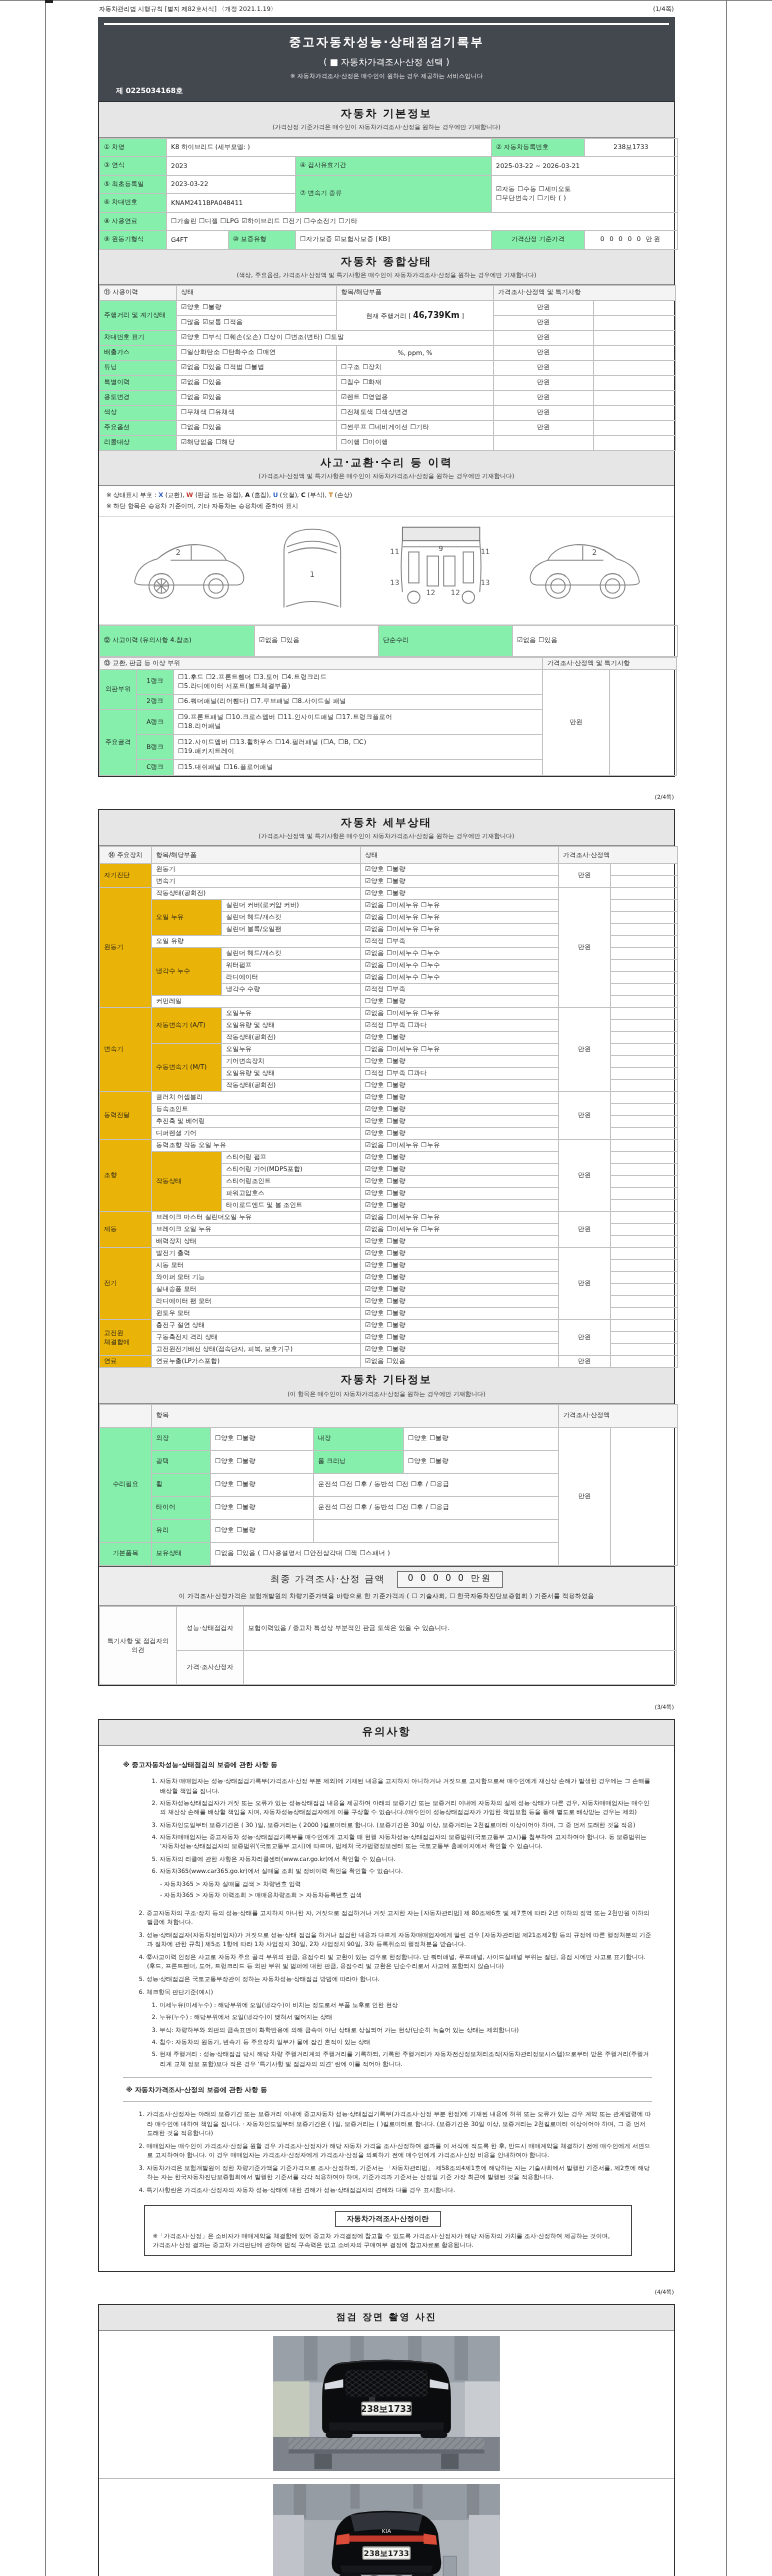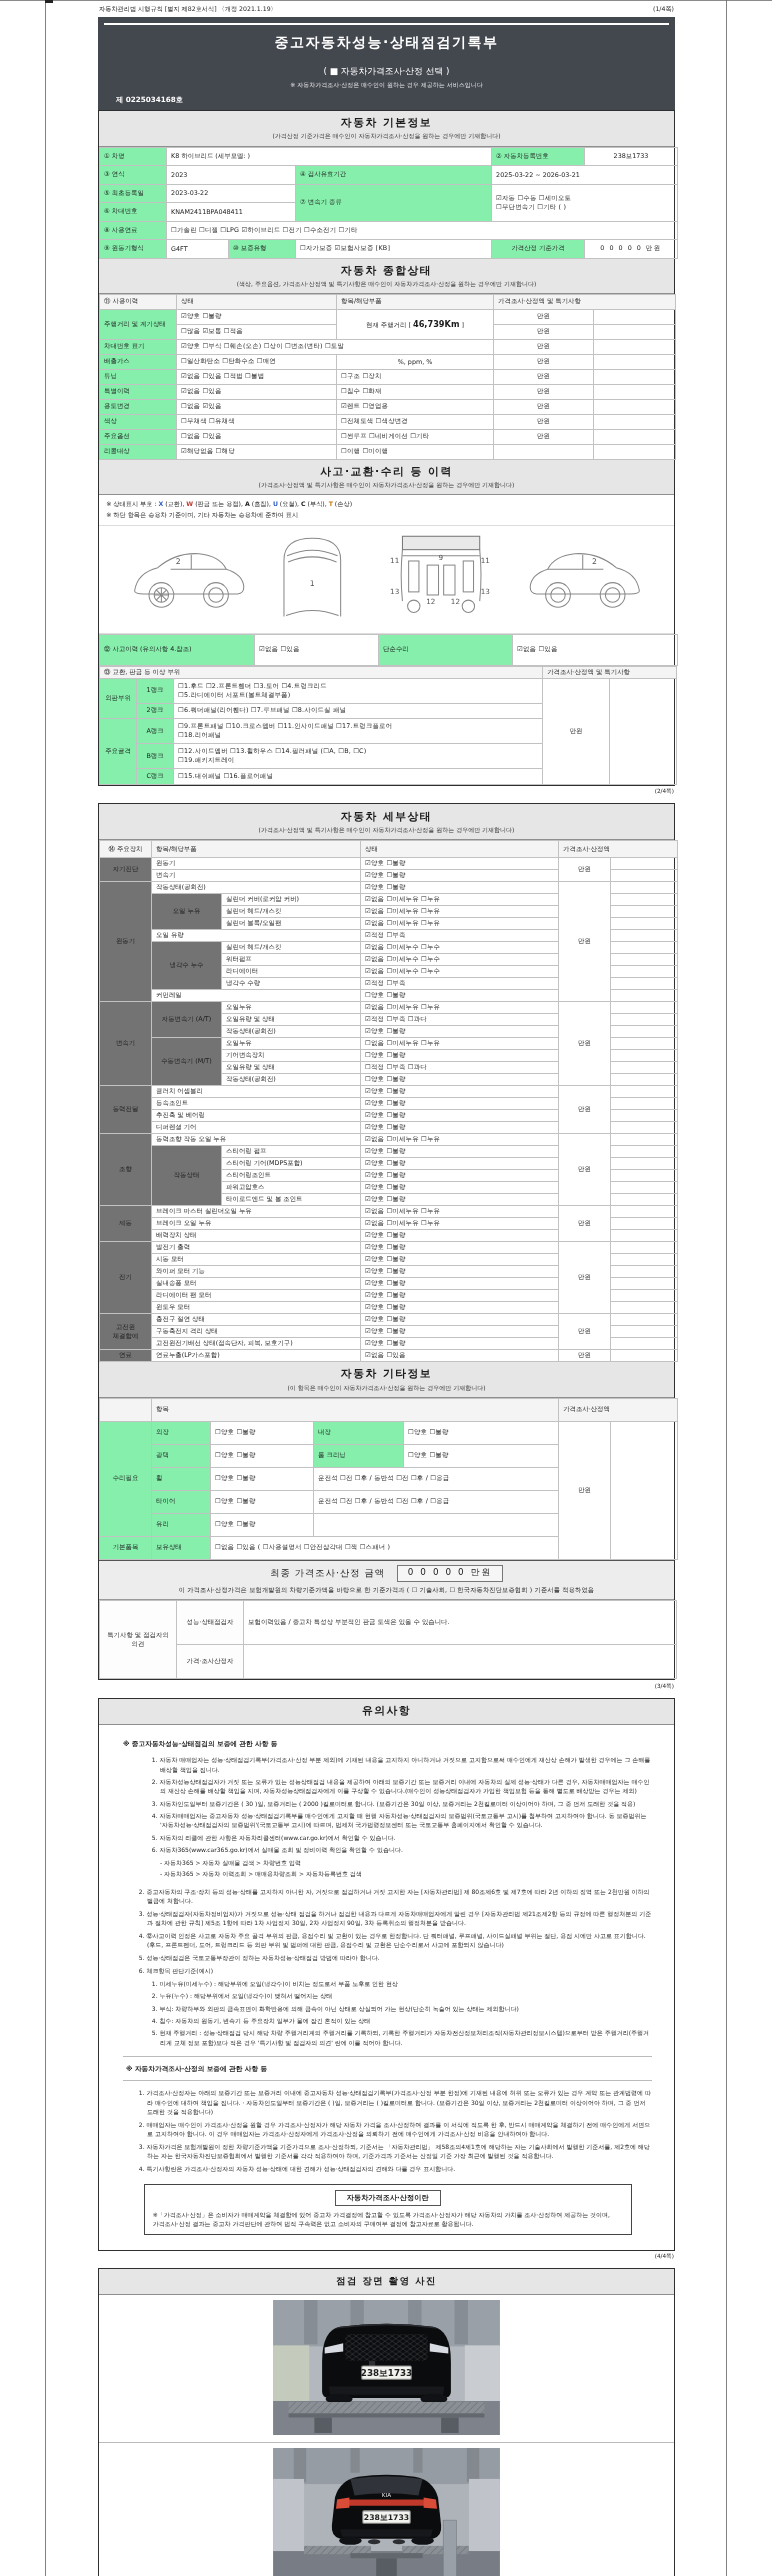--- a/index.html
+++ b/index.html
@@ -7,42 +7,42 @@
        font-family:"DejaVu Sans","Liberation Sans",sans-serif;color:#1c1c1c;}
   .edge{position:absolute;top:0;bottom:0;width:1px;background:#6b6b6b;opacity:.85}
   .edge-l{left:45px}.edge-r{left:726px}
   .topline{position:absolute;left:0;top:0;width:773px;height:1px;background:#8a8a8a}
   .corner{position:absolute;left:45px;top:0;width:8.2px;height:3.1px;background:#222}
   .page{width:577px;margin:0 auto;padding-top:4.1px}
   .meta{display:flex;justify-content:space-between;font-size:6.2px;padding:1px 1px 3.1px}
   
   .hdr{background:#43474e;color:#fff;padding:4.1px 0 5.2px}
   .hdr .rule{height:2.1px;background:#fff;margin:2.1px 6.2px 8.2px}
-  .hdr h1{text-align:center;font-size:14px;font-weight:bold;letter-spacing:1.5px;margin-bottom:14px}
+  .hdr h1{text-align:center;font-size:12px;font-weight:bold;letter-spacing:1.5px;margin-bottom:6px}
   .hdr .sub{text-align:center;font-size:8.8px;margin-bottom:3.1px}
   .hdr .note{text-align:center;font-size:6px;color:#e8e8e8;margin-bottom:5.2px}
   .hdr .docno{font-size:7.2px;font-weight:bold;padding-left:18px}
   
-  .box{border:1.5px solid #2e2f31;margin-bottom:1px;background:#fff}
+  .box{border:1.5px solid #2e2f31;margin-bottom:16px;background:#fff}
   .band{background:#e6e6e6;border-bottom:0.5px solid #8f8f8f;text-align:center;padding:5.2px 0 4.1px}
   .band h2{font-size:10.8px;font-weight:bold;letter-spacing:1.5px;margin-bottom:2.1px}
   .band .bsub{font-size:6px;color:#333}
   .pagemark{text-align:right;font-size:5.7px;padding:1.5px 1px 7.2px}
   table{border-collapse:collapse;width:577px;table-layout:fixed}
   td{border:0.5px solid #c2c2c2;font-size:6.4px;padding:1px 4.1px;vertical-align:middle;word-break:keep-all}
   td.hd{background:#f4f4f4;font-size:6.4px}
   td.lb{background:#86efac}
   td.pr{text-align:center}
   td.ctr{text-align:center}
   .t-basic td{height:18.5px}
   .t-overall td{height:15px}
   .t-r12 td{height:31px}
   .t-rank td{font-size:6.4px}
   .t-detail td{height:12px;padding:0.5px 4.1px}
-  .t-detail td.g,.t-detail td.sb{text-align:center;background:#737373}
+  .t-detail td.g,.t-detail td.sb{background:#eab308}
   .t-etc td{height:23px}
   .big{font-size:8.2px;font-weight:bold}
   .ck{letter-spacing:0.2px}
   
   .legend{font-size:6.2px;padding:4.1px 7.2px;border-bottom:0.5px solid #ddd;line-height:1.7}
   .c-blue{color:#2f5fc4;font-weight:bold}
   .c-red{color:#c23b2e;font-weight:bold}
   .c-dark{color:#222;font-weight:bold}
   .c-org{color:#c77f1f;font-weight:bold}
   .diagram{padding:3.1px 0;text-align:center;border-bottom:0.5px solid #ddd}

